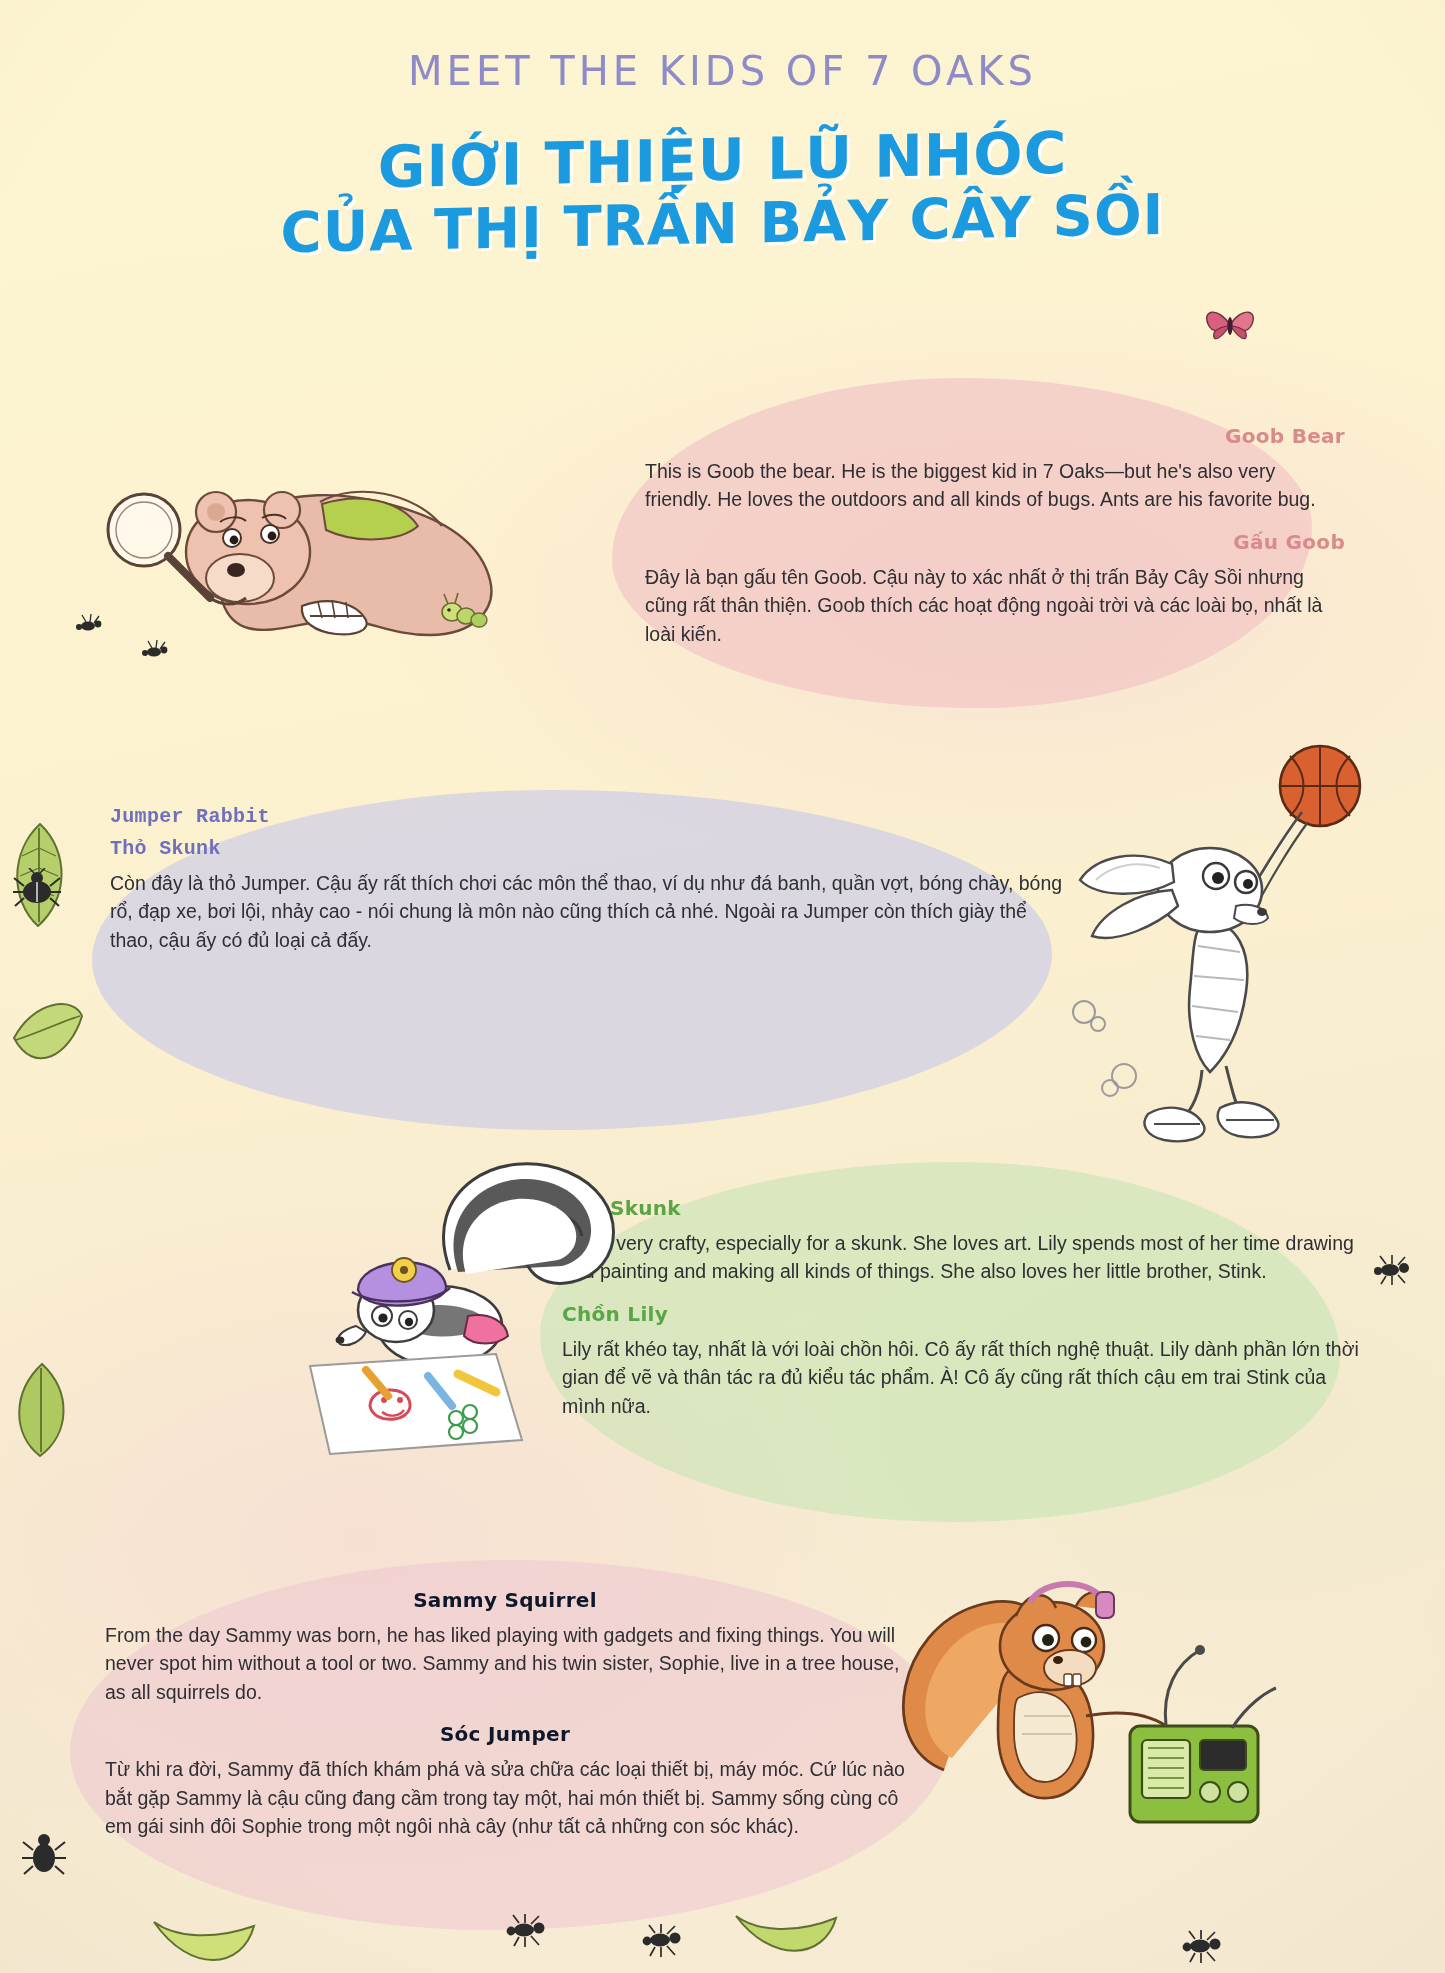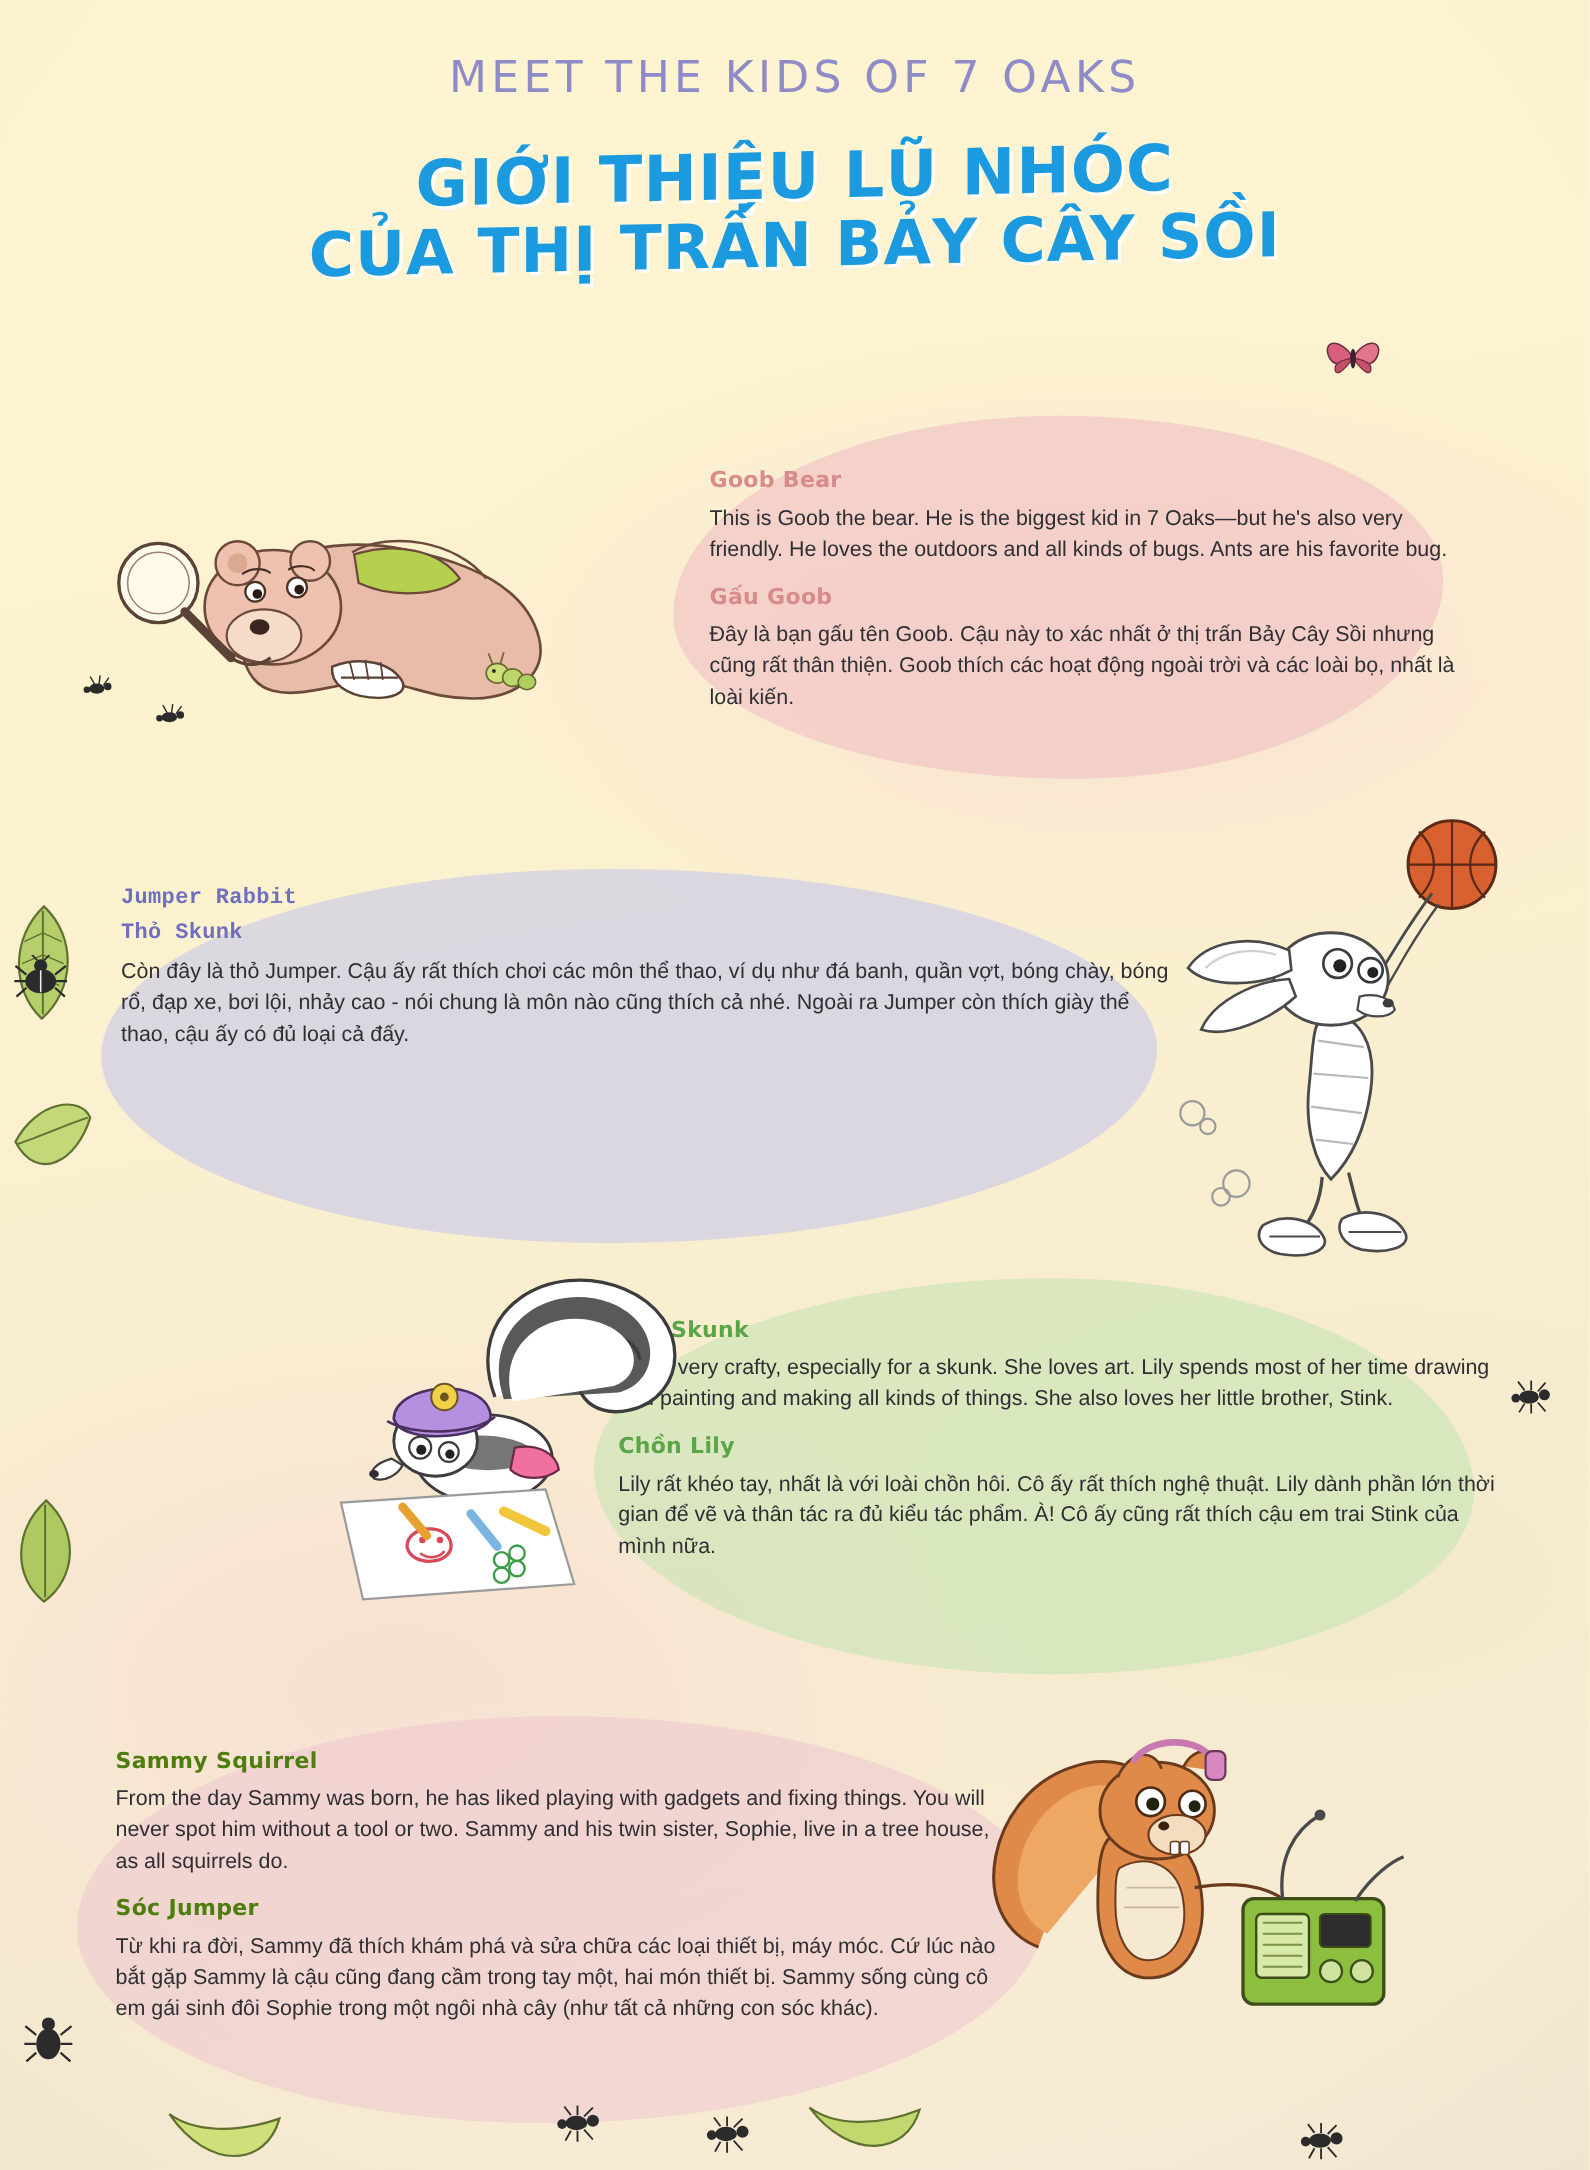--- a/index.html
+++ b/index.html
@@ -87,21 +87,21 @@
   }
   .para.vi { margin-bottom: 0; }
 
   
   #goob-blob {
     left: 612px; top: 378px; width: 700px; height: 330px;
     background: rgba(241,198,198,0.72);
     border-radius: 50% 50% 48% 52% / 55% 45% 55% 45%;
   }
   #goob-panel { left: 645px; top: 424px; width: 700px; }
-  #goob-panel .name { color: #d98a8a; }
+  #goob-panel .name { color: #d98a8a; text-align: right; }
 
   
   #jumper-blob {
     left: 92px; top: 790px; width: 960px; height: 340px;
     background: rgba(198,200,234,0.62);
     border-radius: 48% 52% 52% 48% / 50% 48% 52% 50%;
   }
   #jumper-panel { left: 110px; top: 805px; width: 960px; }
   #jumper-panel .name { color: #6f6fc0; font-family: Liberation Mono, monospace; }
 
@@ -114,21 +114,21 @@
   #lily-panel { left: 562px; top: 1196px; width: 800px; }
   #lily-panel .name { color: #5aa545; }
 
   
   #sammy-blob {
     left: 70px; top: 1560px; width: 880px; height: 370px;
     background: rgba(238,200,208,0.58);
     border-radius: 50% 50% 52% 48% / 52% 48% 52% 48%;
   }
   #sammy-panel { left: 105px; top: 1588px; width: 800px; }
-  #sammy-panel .name { color: #4d7c0f; }
+  #sammy-panel .name { color: #0f172a; text-align: center; }
 
   
   .art { position: absolute; z-index: 5; }
   #art-goob   { left: 70px;  top: 430px;  width: 540px; height: 250px; }
   #art-jumper { left: 1040px; top: 740px; width: 380px; height: 420px; }
   #art-lily   { left: 300px; top: 1150px; width: 400px; height: 330px; }
   #art-sammy  { left: 880px; top: 1530px; width: 400px; height: 340px; }
 
   
   .deco { position: absolute; z-index: 3; }

